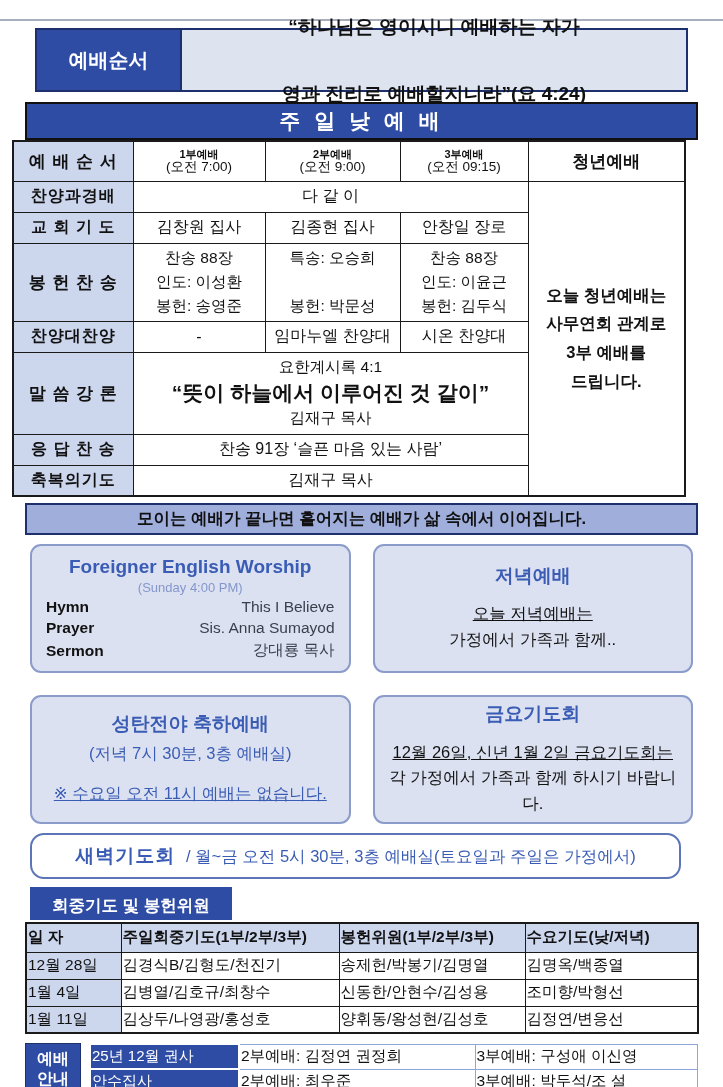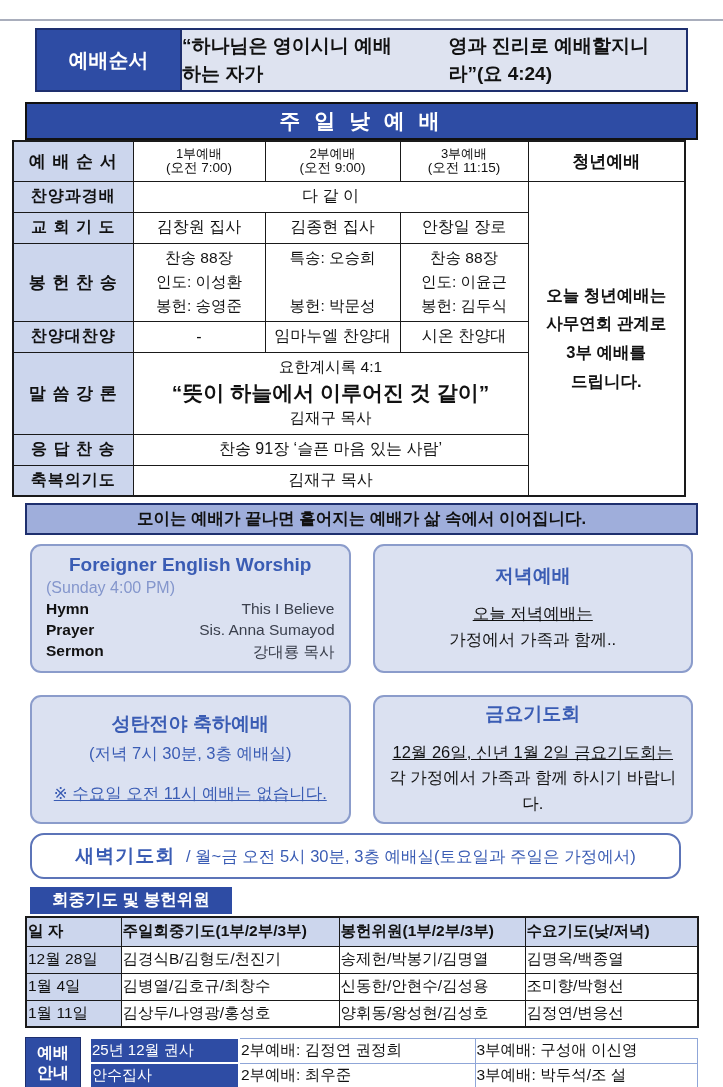--- a/index.html
+++ b/index.html
@@ -9,34 +9,34 @@
   }
   *{box-sizing:border-box;}
   body{width:723px;height:1087px;margin:0;background:#fff;color:#111;
        font-family:"Liberation Sans","DejaVu Sans",sans-serif;font-size:16px;}
   .top-rule{height:2px;background:#a9aebc;margin-top:19px;}
 
   
   .hdr-box{display:flex;margin:7px 35px 0 35px;border:2px solid var(--navy-border);height:64px;}
   .hdr-label{width:145px;background:var(--accent);color:#fff;font-weight:bold;font-size:20px;
              display:flex;align-items:center;justify-content:center;border-right:2px solid var(--navy-border);}
-  .hdr-verse{flex:1;background:var(--quote-bg);display:flex;align-items:center;
+  .hdr-verse{flex:1;background:var(--quote-bg);display:flex;flex-direction:column;align-items:center;
              justify-content:center;font-weight:bold;font-size:19px;line-height:1.45;gap:39px;}
 
   
   .band{margin:10px 25px 0 25px;background:var(--accent);border:2px solid #111;
         color:#fff;font-weight:bold;font-size:21px;text-align:center;padding:3px 0;letter-spacing:4px;}
 
   
   table{border-collapse:collapse;}
   .svc{margin:0 12px;width:672px;table-layout:fixed;border:2px solid var(--table-line);}
   .svc td{border:1px solid var(--table-line);text-align:center;vertical-align:middle;padding:1px 2px;}
   .svc .lbl{background:var(--light-cell);font-weight:bold;font-size:17px;letter-spacing:1px;}
   .svc .hdr-row td{height:40px;}
-  .svc .pname{font-weight:normal;font-size:13px;line-height:1.1;}
+  .svc .pname{font-weight:bold;font-size:11px;line-height:1.1;}
   .svc .ptime{font-size:13.5px;line-height:1.1;}
   .svc .youth-hdr{font-weight:bold;font-size:17px;}
   .svc .r-sm td{height:31px;font-size:16px;}
   .svc .r-off td{height:78px;}
   .svc .off-line{font-size:15.5px;line-height:1.55;min-height:1.55em;}
   .svc .r-ser td{height:82px;}
   .ser-scripture{font-size:15.5px;}
   .ser-title{font-weight:bold;font-size:21px;line-height:1.4;}
   .ser-preacher{font-size:15.5px;}
   .youth-cell{vertical-align:middle;}
@@ -44,36 +44,36 @@
 
   
   .note-band{margin:6px 25px 0 25px;background:var(--note-band);border:2px solid var(--navy-border);
              font-weight:bold;font-size:16.5px;text-align:center;padding:3px 0;}
 
   
   .panel-grid{margin:9px 30px 0 30px;display:grid;grid-template-columns:1fr 1fr;gap:22px;}
   .panel{background:var(--panel-bg);border:2px solid var(--panel-border);border-radius:11px;
          height:129px;padding:9px 14px;display:flex;flex-direction:column;justify-content:center;}
   .panel-title{color:var(--blue-text);font-weight:bold;font-size:19px;text-align:center;line-height:1.2;}
-  .panel-sub{color:var(--soft-blue-text);font-size:16px;margin-top:2px;}
-  .kv{display:flex;justify-content:space-between;margin-top:3px;}
+  .panel-sub{color:var(--soft-blue-text);font-size:13px;text-align:center;margin-top:2px;}
+  .kv{display:flex;justify-content:space-between;margin-top:3px;align-items:center;}
   .kv .k{font-weight:bold;font-size:15.5px;}
   .kv .v{color:#3a3f4c;font-size:15.5px;}
   .panel-line{font-size:16.5px;text-align:center;line-height:1.55;}
   .panel-line-blue{color:var(--blue-text);font-size:16.5px;text-align:center;line-height:1.55;}
   .mt6{margin-top:6px;} .mt10{margin-top:14px;text-decoration:underline;}
 
   
   .dawn{margin:9px 42px 0 30px;border:2px solid #5C74B8;border-radius:14px;background:#fff;
         padding:8px 6px;text-align:center;color:var(--blue-text);font-size:16.5px;}
   .dawn b{font-size:19px;letter-spacing:1px;margin-right:6px;}
 
   
   .section-label{margin:8px 0 2px 30px;display:inline-block;background:var(--accent);color:#fff;
-                 font-weight:bold;font-size:16.5px;padding:2px 22px 3px 22px;}
+                 font-weight:bold;font-size:16.5px;padding:8px 22px 3px 22px;}
   .duty{margin:0 25px;width:672px;table-layout:fixed;border:2px solid var(--table-line);}
   .duty td{border:1px solid var(--table-line);height:27px;font-size:15.5px;}
   .duty .h td{background:var(--light-cell);font-weight:bold;height:29px;}
   .duty .datec{background:var(--light-cell);}
 
   
   .notice{display:flex;margin:9px 25px 0 25px;align-items:stretch;}
   .notice-label{width:56px;background:var(--accent);color:#fff;font-weight:bold;font-size:16px;
                 display:flex;flex-direction:column;align-items:center;justify-content:center;
                 line-height:1.25;margin-right:10px;border:1px solid var(--navy-border);}
@@ -115,21 +115,21 @@
     <td>
       <div class="pname">1부예배</div>
       <div class="ptime">(오전 7:00)</div>
     </td>
     <td>
       <div class="pname">2부예배</div>
       <div class="ptime">(오전 9:00)</div>
     </td>
     <td>
       <div class="pname">3부예배</div>
-      <div class="ptime">(오전 11:15)</div>
+      <div class="ptime">(오전 09:15)</div>
     </td>
     <td class="youth-hdr">청년예배</td>
   </tr>
   <tr class="r-sm">
     <td class="lbl">찬양과경배</td>
     <td colspan="3">다  같  이</td>
     <td rowspan="7" class="youth-cell">
       <div class="youth-line">오늘 청년예배는</div>
       <div class="youth-line">사무연회 관계로</div>
       <div class="youth-line">3부 예배를</div>

